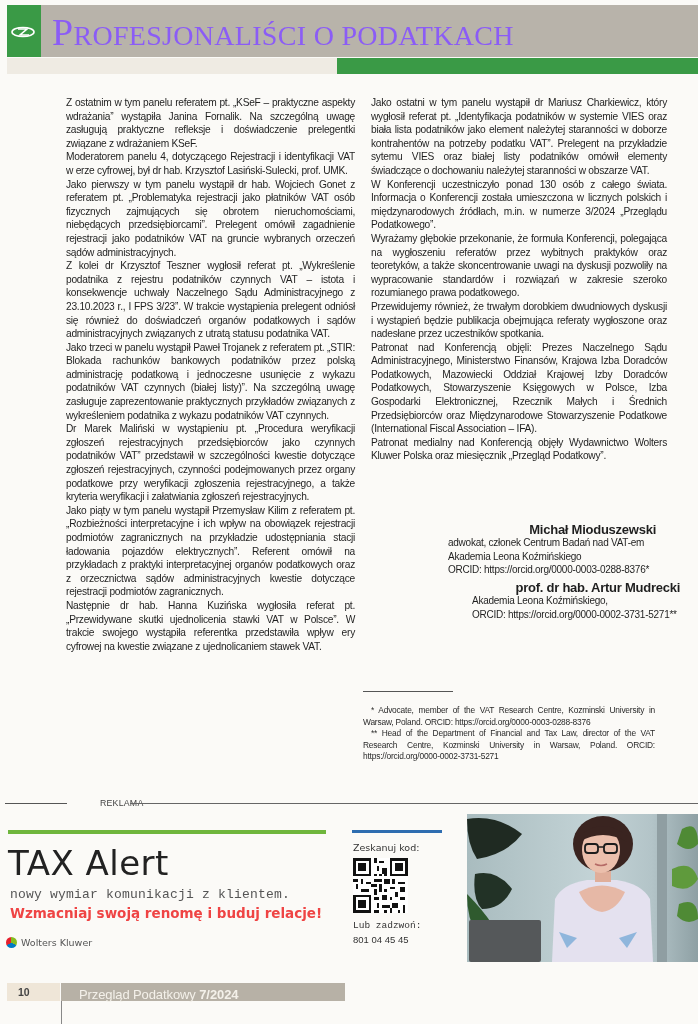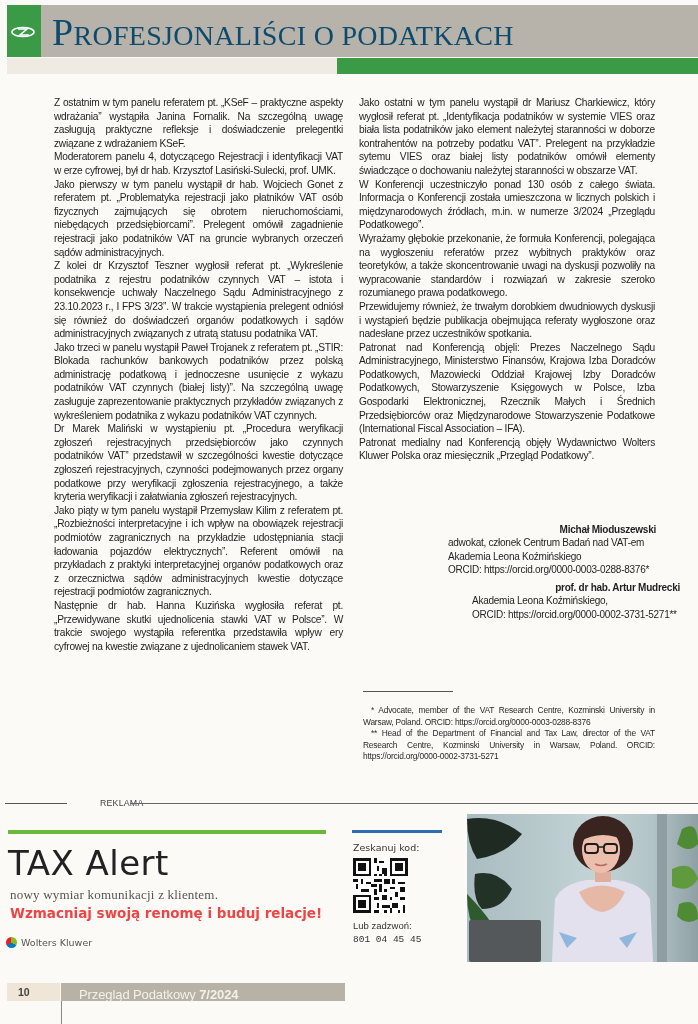--- a/index.html
+++ b/index.html
@@ -3,57 +3,57 @@
   <meta charset="utf-8">
   <style>
     * { margin: 0; padding: 0; box-sizing: border-box; }
     html, body { width: 698px; height: 1024px; background: #fbfaf7; overflow: hidden; }
     body { position: relative; font-family: "Liberation Sans", sans-serif; color: #1e1e1e; }
 
     
     .hdr-green-sq { position: absolute; left: 7px; top: 5px; width: 34px; height: 52px; background: #3a9a46; }
     .hdr-logo { position: absolute; left: 9px; top: 25px; width: 28px; height: 14px; }
     .hdr-bar { position: absolute; left: 41px; top: 5px; width: 657px; height: 52px; background: #b8b3aa; }
-    .hdr-title { position: absolute; left: 52px; top: 10px; font-family: "Liberation Serif", serif; font-size: 32px; color: #0c4a6e; letter-spacing: 0.3px; white-space: nowrap; }
+    .hdr-title { position: absolute; left: 52px; top: 10px; font-family: "Liberation Serif", serif; font-size: 32px; color: #8b5cf6; letter-spacing: 0.3px; white-space: nowrap; }
     .hdr-title .sc { font-size: 32px; }
     .hdr-cream { position: absolute; left: 7px; top: 58px; width: 330px; height: 16px; background: #efebe3; }
     .hdr-green-strip { position: absolute; left: 337px; top: 58px; width: 361px; height: 16px; background: #3a9a46; }
 
     
-    .col { position: absolute; font-family: "Liberation Sans", sans-serif; font-size: 10.2px; line-height: 13.6px; color: #1f1f1f; text-align: justify; font-stretch: condensed; letter-spacing: -0.25px; }
+    .col { position: absolute; font-family: "Liberation Sans", sans-serif; font-size: 10.2px; line-height: 13.6px; color: #1f1f1f; text-align: justify; font-stretch: condensed; letter-spacing: -0.25px; margin-left: 12px; }
     .col-left { left: 54px; top: 96px; width: 289px; }
     .col-right { left: 359px; top: 96px; width: 296px; }
     .col p { margin: 0; }
 
     .sig { position: absolute; font-size: 10px; line-height: 13.4px; color: #1f1f1f; letter-spacing: -0.25px; }
-    .sig-name { font-weight: bold; text-align: right; font-size: 10px; }
+    .sig-name { font-weight: bold; text-align: right; font-size: 13px; }
     .sig-1 { left: 448px; top: 523px; width: 208px; }
     .sig-2 { left: 448px; top: 581px; width: 208px; margin-left: 24px; }
 
     .fn-rule { position: absolute; left: 363px; top: 691px; width: 90px; height: 1px; background: #555; }
     .footnotes { position: absolute; left: 363px; top: 705px; width: 292px; font-size: 8.4px; line-height: 11.6px; color: #2a2a2a; text-align: justify; letter-spacing: -0.2px; }
 
     
     .rek-line-l { position: absolute; left: 5px; top: 803px; width: 62px; height: 1px; background: #555; }
     .rek-label { position: absolute; left: 76px; top: 798px; font-size: 8.8px; color: #444; letter-spacing: 0.2px; padding-left: 24px; }
     .rek-line-r { position: absolute; left: 130px; top: 803px; width: 568px; height: 1px; background: #666; }
 
     .ad-green { position: absolute; left: 8px; top: 830px; width: 318px; height: 4px; background: #6fb63d; }
     .ad-title { position: absolute; left: 8px; top: 843px; font-family: "DejaVu Sans", sans-serif; font-weight: 400; font-size: 34px; color: #222; letter-spacing: 0.5px; white-space: nowrap; text-align: right; }
-    .ad-sub { position: absolute; left: 10px; top: 887px; font-family: Liberation Serif, serif; font-size: 13px; color: #555; white-space: nowrap; letter-spacing: 0.2px; }
+    .ad-sub { position: absolute; left: 10px; top: 887px; font-family: Liberation Mono, monospace; font-size: 13px; color: #555; white-space: nowrap; letter-spacing: 0.2px; }
     .ad-tag { position: absolute; left: 10px; top: 905px; font-family: "DejaVu Sans", sans-serif; font-weight: bold; font-size: 13.5px; color: #ef4444; white-space: nowrap; }
     .wk-logo { position: absolute; left: 6px; top: 937px; display: flex; gap: 4px; }
     .wk-icon { width: 11px; height: 11px; border-radius: 50%; background: conic-gradient(#85bc20 0 33%, #007ac3 33% 66%, #e5202e 66% 100%); }
     .wk-text { font-size: 9.5px; color: #555; font-family: "DejaVu Sans", sans-serif; }
 
     .ad-blue { position: absolute; left: 352px; top: 830px; width: 90px; height: 3px; background: #2e6db0; }
     .qr-label { position: absolute; left: 353px; top: 842px; font-family: "DejaVu Sans", sans-serif; font-size: 9.5px; color: #333; }
     .qr { position: absolute; left: 353px; top: 858px; width: 55px; height: 55px; background: #fff; }
-    .call-label { position: absolute; left: 353px; top: 920px; font-family: Liberation Sans, sans-serif; font-size: 9.5px; color: #333; }
-    .call-number { position: absolute; left: 353px; top: 934px; font-family: Liberation Mono, monospace; font-size: 9.5px; color: #333; }
+    .call-label { position: absolute; left: 353px; top: 920px; font-family: Liberation Mono, monospace; font-size: 9.5px; color: #333; }
+    .call-number { position: absolute; left: 353px; top: 934px; font-family: Liberation Sans, sans-serif; font-size: 9.5px; color: #333; }
 
     .photo { position: absolute; left: 467px; top: 814px; width: 231px; height: 148px; overflow: hidden; background: linear-gradient(90deg, #9fb4b8 0%, #b8cbcd 40%, #c6d7db 70%, #95a7ab 100%); }
 
     
     .pg-box { position: absolute; left: 7px; top: 983px; width: 53px; height: 18px; background: #efe6d8; }
     .pg-num { position: absolute; left: 18px; top: 986px; font-size: 10.5px; font-weight: bold; color: #444; }
     .pub-bar { position: absolute; left: 61px; top: 983px; width: 284px; height: 18px; background: #b7b1a6; }
     .pub-text { position: absolute; left: 79px; top: 987px; font-size: 13px; color: #f4f1ea; letter-spacing: -0.1px; white-space: nowrap; }
     .pub-text b { font-weight: bold; }
     .pub-vline { position: absolute; left: 61px; top: 1001px; width: 1px; height: 23px; background: #888; }

